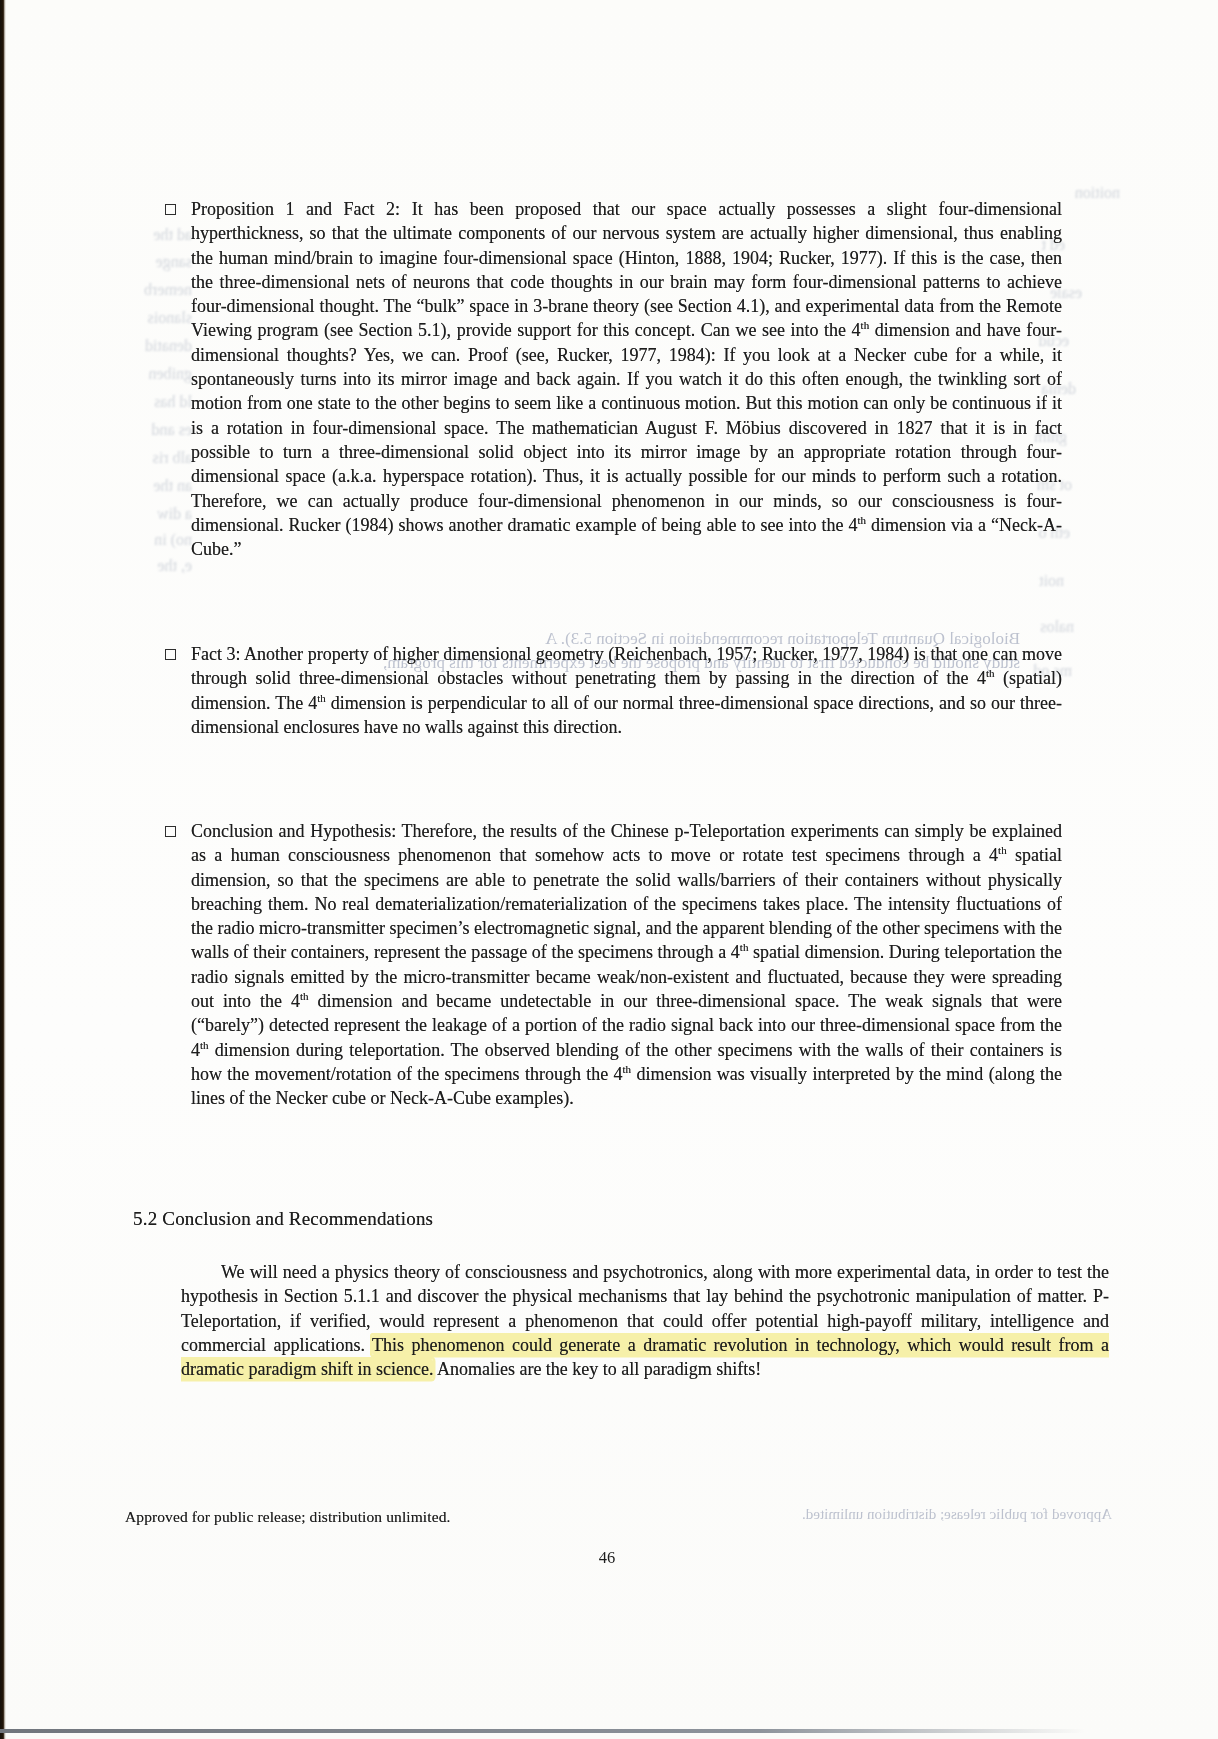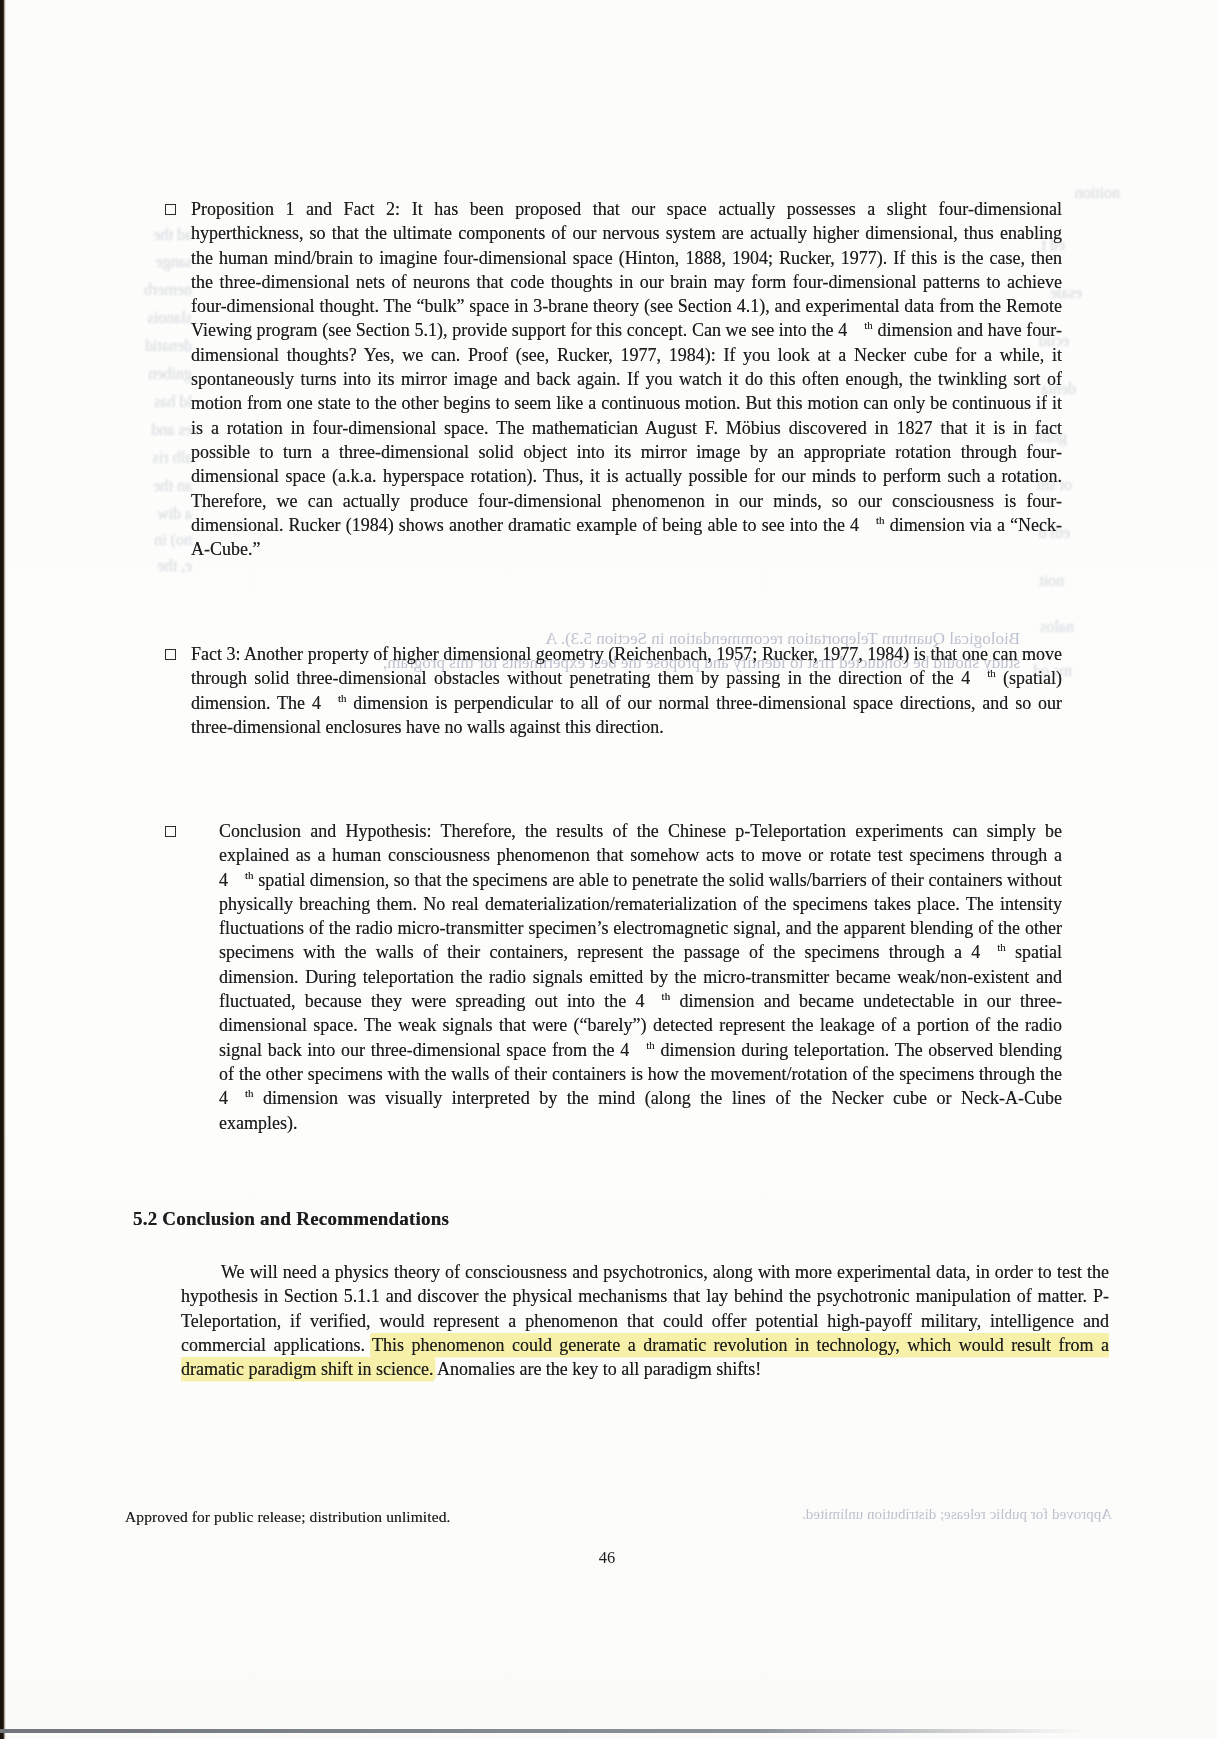--- a/index.html
+++ b/index.html
@@ -26,29 +26,29 @@
     font-size:18px;
     line-height:24.3px;
     text-shadow:0 0 0.5px rgba(20,20,20,0.6);
   }
   .bullet-item{position:absolute;left:165px;width:897px;display:flex;}
   .bullet-sq{
     flex:none;width:9px;height:9px;margin-top:7px;margin-right:15px;
     border:1.6px solid #2e2e2e;background:transparent;
   }
   .bullet-item .para{width:873px;}
-  sup{font-size:11px;line-height:0;vertical-align:super;padding-left:17px;}
+  sup{font-size:11px;line-height:0;vertical-align:super;}
   .hl{
     background:#f6f0a9;
     box-shadow:0 0 0 2.5px #f6f0a9;
     border-radius:2px;
   }
   .heading{
     position:absolute;left:133px;top:1208px;
-    font-size:19px;font-weight:bold;letter-spacing:0.2px;
+    font-size:19px;font-weight:normal;letter-spacing:0.2px;
     text-shadow:0 0 0.5px rgba(20,20,20,0.7);
   }
   .closing{
     position:absolute;left:133px;top:1260px;width:928px;
     text-indent:40px;
     margin-left:48px;
   }
   .footer{
     position:absolute;left:125px;top:1508px;
     font-size:15.5px;letter-spacing:0.1px;
@@ -109,21 +109,21 @@
     <div class="bullet-item" style="top:197px;">
     <div class="bullet-sq"></div>
     <div class="para"><span>Proposition 1 and Fact 2: It has been proposed that our space actually possesses a slight four-dimensional hyperthickness, so that the ultimate components of our nervous system are actually higher dimensional, thus enabling the human mind/brain to imagine four-dimensional space (Hinton, 1888, 1904; Rucker, 1977).  If this is the case, then the three-dimensional nets of neurons that code thoughts in our brain may form four-dimensional patterns to achieve four-dimensional thought.  The “bulk” space in 3-brane theory (see Section 4.1), and experimental data from the Remote Viewing program (see Section 5.1), provide support for this concept.  Can we see into the 4</span><sup>th</sup><span> dimension and have four-dimensional thoughts?  Yes, we can.  Proof (see, Rucker, 1977, 1984): If you look at a Necker cube for a while, it spontaneously turns into its mirror image and back again.  If you watch it do this often enough, the twinkling sort of motion from one state to the other begins to seem like a continuous motion.  But this motion can only be continuous if it is a rotation in four-dimensional space.  The mathematician August F. Möbius discovered in 1827 that it is in fact possible to turn a three-dimensional solid object into its mirror image by an appropriate rotation through four-dimensional space (a.k.a. hyperspace rotation).  Thus, it is actually possible for our minds to perform such a rotation.  Therefore, we can actually produce four-dimensional phenomenon in our minds, so our consciousness is four-dimensional.  Rucker (1984) shows another dramatic example of being able to see into the 4</span><sup>th</sup><span> dimension via a “Neck-A-Cube.”</span></div>
   </div>
 
   <div class="bullet-item" style="top:642px;justify-content:space-between;">
     <div class="bullet-sq"></div>
     <div class="para"><span>Fact 3: Another property of higher dimensional geometry (Reichenbach, 1957; Rucker, 1977, 1984) is that one can move through solid three-dimensional obstacles without penetrating them by passing in the direction of the 4</span><sup>th</sup><span> (spatial) dimension.  The 4</span><sup>th</sup><span> dimension is perpendicular to all of our normal three-dimensional space directions, and so our three-dimensional enclosures have no walls against this direction.</span></div>
   </div>
 
-  <div class="bullet-item" style="top:819px;gap:28px;">
+  <div class="bullet-item" style="top:819px;">
     <div class="bullet-sq"></div>
     <div class="para"><span>Conclusion and Hypothesis: Therefore, the results of the Chinese p-Teleportation experiments can simply be explained as a human consciousness phenomenon that somehow acts to move or rotate test specimens through a 4</span><sup>th</sup><span> spatial dimension, so that the specimens are able to penetrate the solid walls/barriers of their containers without physically breaching them.  No real dematerialization/rematerialization of the specimens takes place.  The intensity fluctuations of the radio micro-transmitter specimen’s electromagnetic signal, and the apparent blending of the other specimens with the walls of their containers, represent the passage of the specimens through a 4</span><sup>th</sup><span> spatial dimension.  During teleportation the radio signals emitted by the micro-transmitter became weak/non-existent and fluctuated, because they were spreading out into the 4</span><sup>th</sup><span> dimension and became undetectable in our three-dimensional space.  The weak signals that were (“barely”) detected represent the leakage of a portion of the radio signal back into our three-dimensional space from the 4</span><sup>th</sup><span> dimension during teleportation.  The observed blending of the other specimens with the walls of their containers is how the movement/rotation of the specimens through the 4</span><sup>th</sup><span> dimension was visually interpreted by the mind (along the lines of the Necker cube or Neck-A-Cube examples).</span></div>
   </div>
 
   <div class="heading">5.2 Conclusion and Recommendations</div>
 
   <div class="para closing"><span>We will need a physics theory of consciousness and psychotronics, along with more experimental data, in order to test the hypothesis in Section 5.1.1 and discover the physical mechanisms that lay behind the psychotronic manipulation of matter.  P-Teleportation, if verified, would represent a phenomenon that could offer potential high-payoff military, intelligence and commercial applications.  </span><span class="hl">This phenomenon could generate a dramatic revolution in technology, which would result from a dramatic paradigm shift in science.</span><span>  Anomalies are the key to all paradigm shifts!</span></div>
 
   <div class="footer">Approved for public release; distribution unlimited.</div>
 

